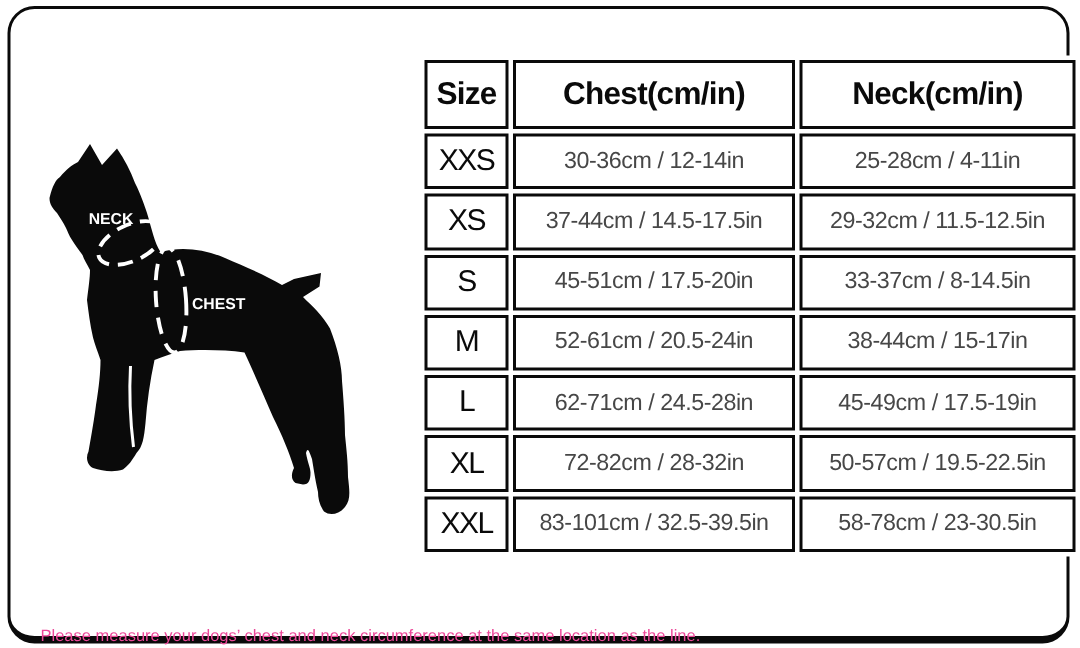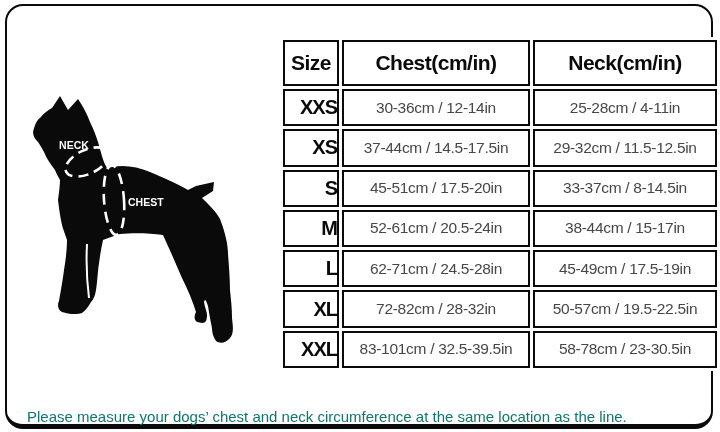--- a/index.html
+++ b/index.html
@@ -25,29 +25,29 @@
   }
   .size-table th,.size-table td{
     border:2.5px solid #0a0a0a;text-align:center;vertical-align:middle;
     padding:0;background:#ffffff;overflow:hidden;white-space:nowrap;
   }
   .size-table th{
     font-size:21px;font-weight:bold;color:#0a0a0a;letter-spacing:-0.5px;
     height:42px;
   }
   .size-table td.size-cell{
-    font-size:20px;font-weight:bold;color:#0a0a0a;letter-spacing:-1px;text-align:right;
+    font-size:20px;font-weight:normal;color:#0a0a0a;letter-spacing:-1px;
   }
   .size-table td.meas-cell{
     font-size:15.5px;font-weight:normal;color:#474747;letter-spacing:-0.3px;
   }
   col.c-size{width:56px;} col.c-chest{width:188px;} col.c-neck{width:184px;}
   .footer-note{
-    position:absolute;left:27px;top:408px;width:680px;
-    font-size:15px;color:#0f766e;white-space:nowrap;
+    position:absolute;left:27px;top:418px;width:680px;
+    font-size:11px;color:#ec4899;white-space:nowrap;
   }
 </style>
 </head>
 <body>
 
 <div id="stage">
 
   <div class="outer-frame"></div>
 
 

